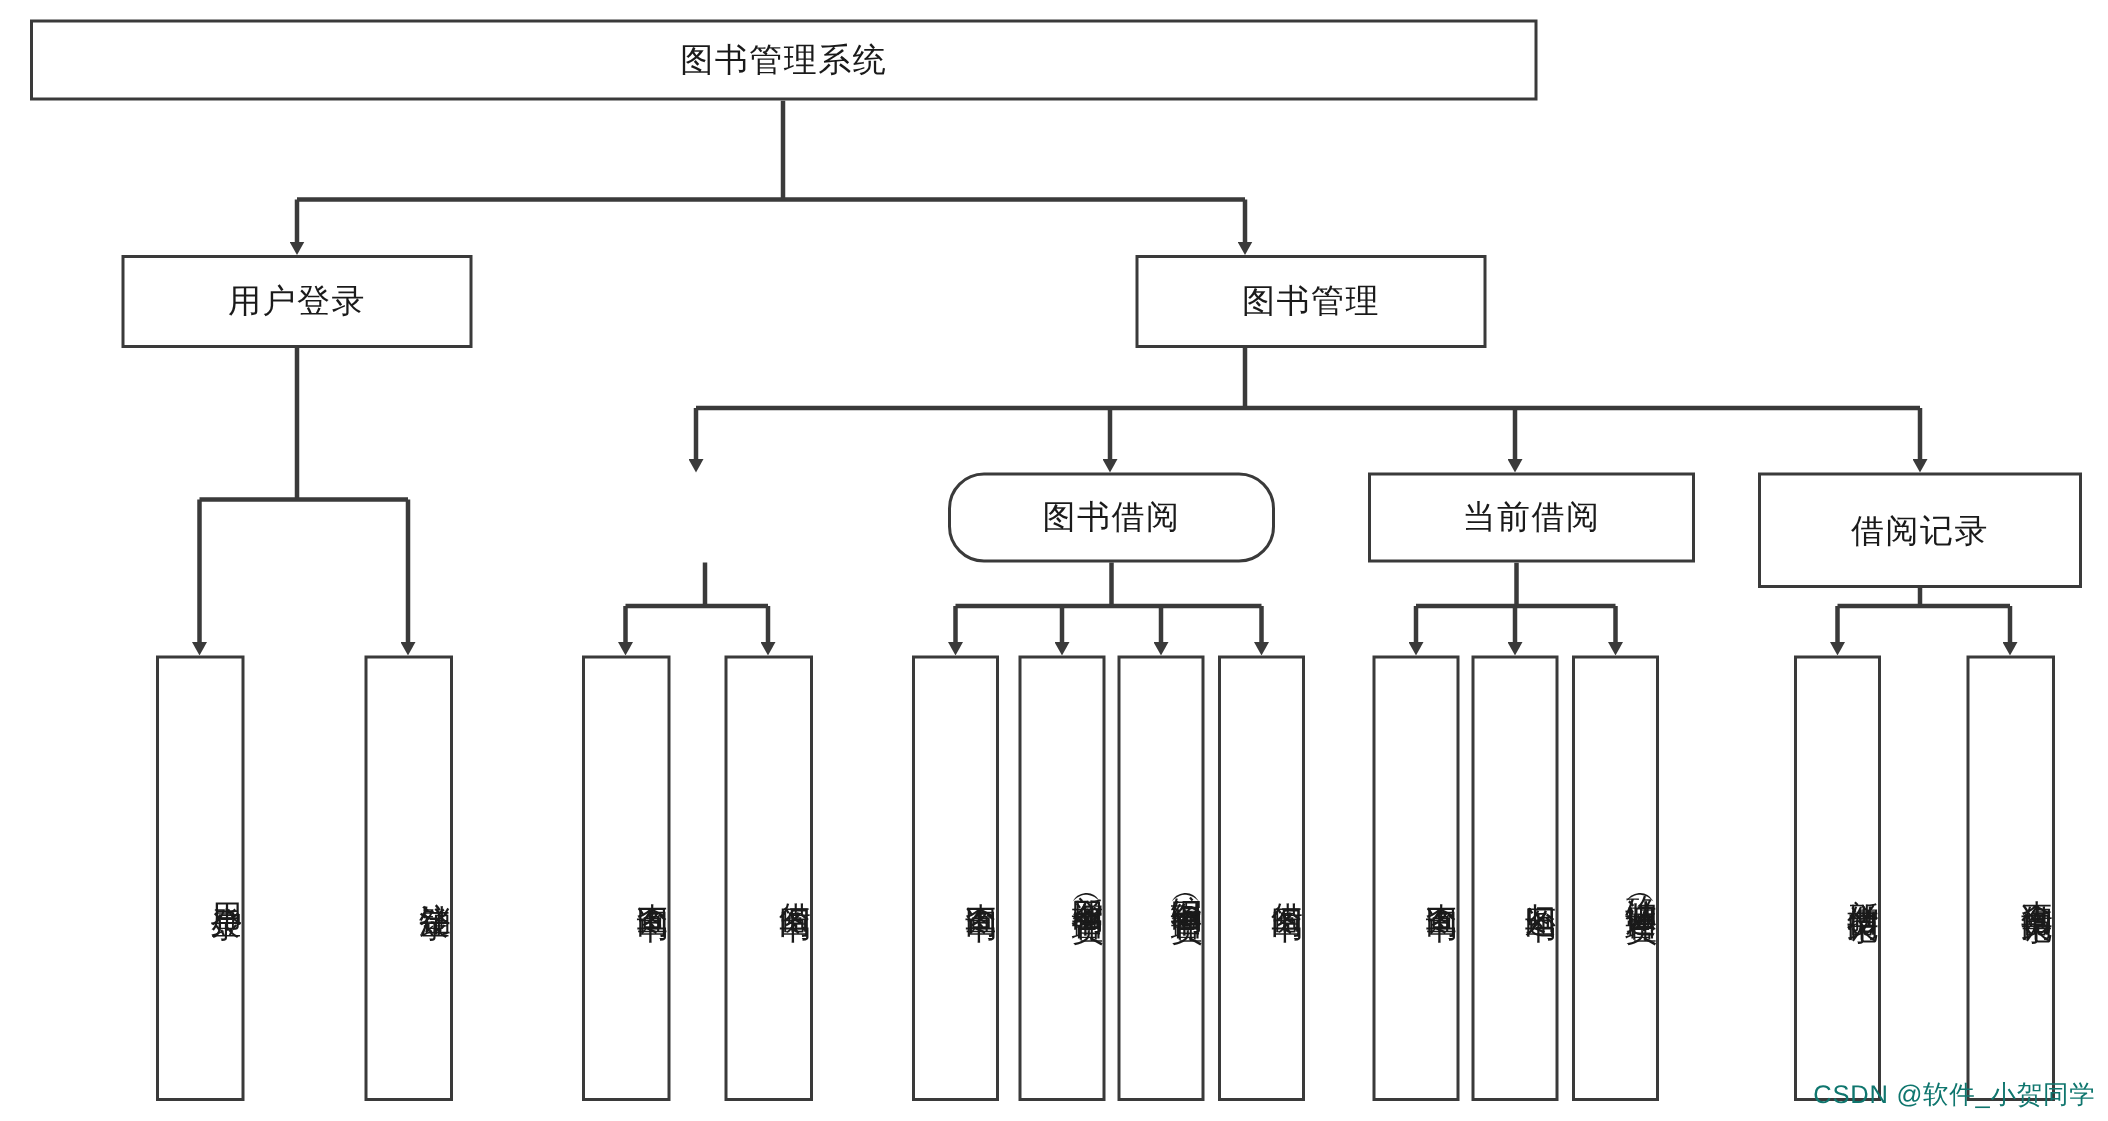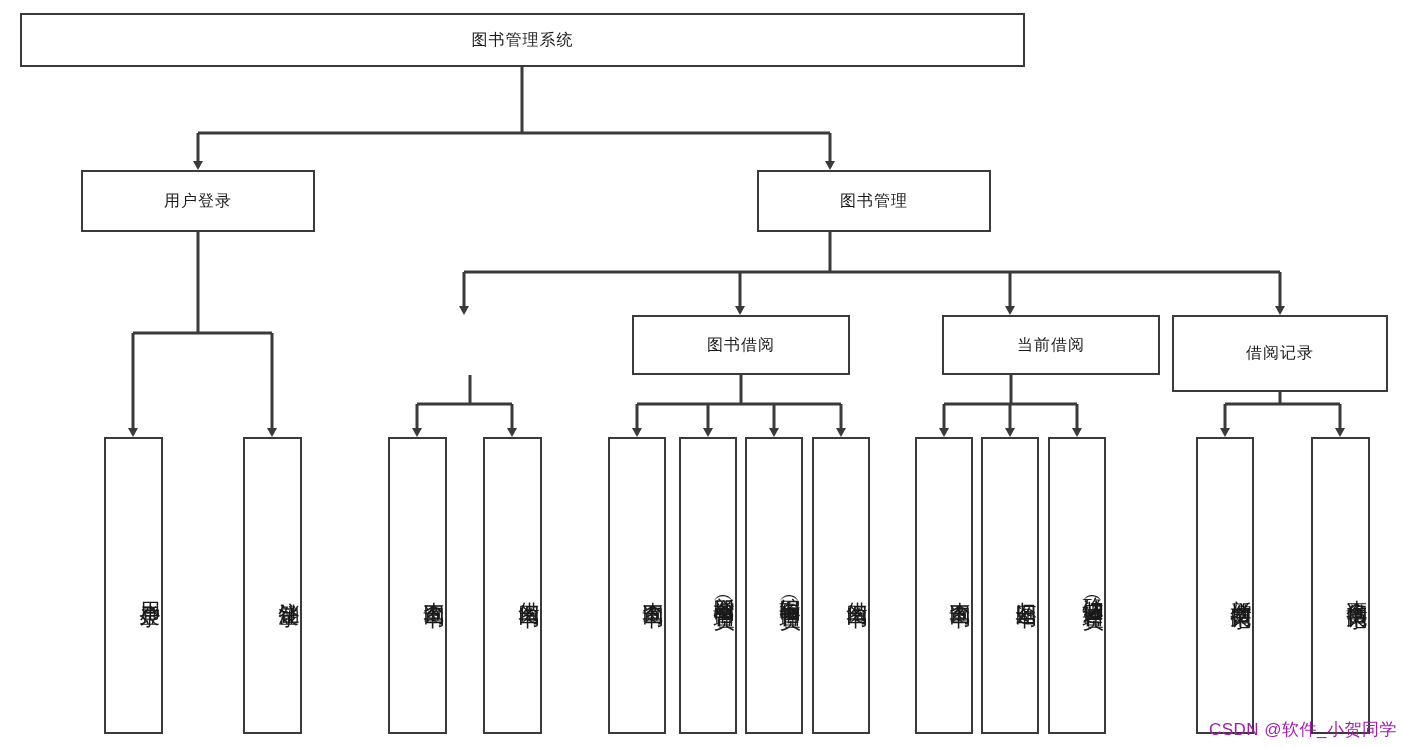--- a/index.html
+++ b/index.html
@@ -29,42 +29,42 @@
     position: absolute;
     box-sizing: border-box;
     background: #ffffff;
     border: 2px solid #3a3a3a;
     display: flex;
     align-items: center;
     justify-content: center;
     color: #1a1a1a;
   }
   .node.horiz {
-    font-size: 16px;
+    font-size: 22px;
     letter-spacing: 1px;
   }
   .node.vert {
     writing-mode: vertical-rl;
     text-orientation: upright;
     font-size: 21px;
     letter-spacing: 2px;
     padding-top: 6px;
     align-items: flex-start;
     justify-content: center;
     line-height: 1.05;
   }
   .node .label {
     white-space: pre-wrap;
   }
   #watermark {
     position: absolute;
     right: 8px;
     bottom: 6px;
     font-size: 17px;
-    color: #a21caf;
+    color: #0f766e;
     white-space: nowrap;
     letter-spacing: 0.5px;
   }
 </style>
 </head>
 <body>
 
 <div id="canvas">
 
   <svg id="connectors" viewBox="0 0 1405 747" width="1405" height="747" xmlns="http://www.w3.org/2000/svg">
@@ -124,24 +124,24 @@
     <span class="label">图书管理系统</span>
   </div>
 
   <div class="node horiz" style="left:81px; top:170px; width:234px; height:62px;">
     <span class="label">用户登录</span>
   </div>
   <div class="node horiz" style="left:711px; top:170px; width:234px; height:62px;margin-left:46px;">
     <span class="label">图书管理</span>
   </div>
 
-  <div class="node horiz" style="left:632px; top:315px; width:218px; height:60px;">
+  <div class="node horiz" style="left:632px; top:315px; width:218px; height:60px;border-radius:24px;">
     <span class="label">图书借阅</span>
   </div>
-  <div class="node horiz" style="left:942px; top:315px; width:218px; height:60px;">
+  <div class="node horiz" style="left:912px; top:315px; width:218px; height:60px;">
     <span class="label">当前借阅</span>
   </div>
   <div class="node horiz" style="left:1172px; top:315px; width:216px; height:77px;">
     <span class="label">借阅记录</span>
   </div>
 
   <div class="node vert" style="left:104px; top:437px; width:59px; height:297px;">
     <span class="label">用户登录</span>
   </div>
   <div class="node vert" style="left:243px; top:437px; width:59px; height:297px;">

